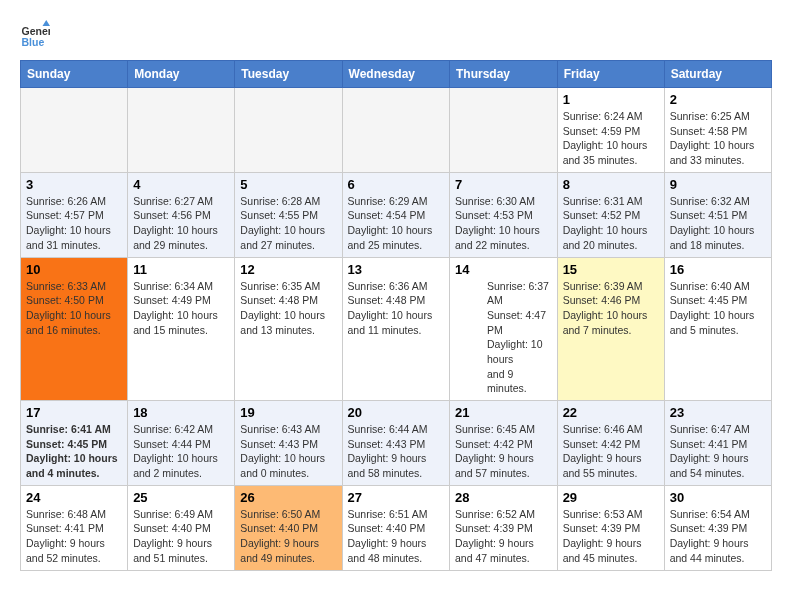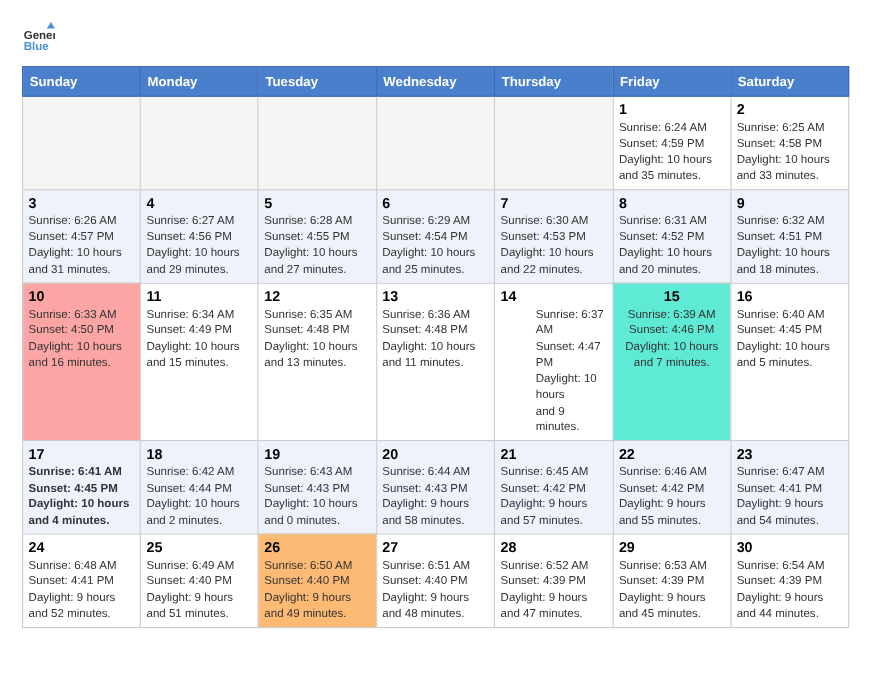--- a/index.html
+++ b/index.html
@@ -179,21 +179,21 @@
         </td>
         <td style="background: rgb(238, 242, 250);">
           <span class="day-number">9</span>
           <div class="day-info" style="white-space: pre-line;">Sunrise: 6:32 AM
 Sunset: 4:51 PM
 Daylight: 10 hours
 and 18 minutes.</div>
         </td>
       </tr>
       <tr>
-        <td style="background: #fca5a5;">
+        <td style="background: #f97316;">
           <span class="day-number">10</span>
           <div class="day-info" style="white-space: pre-line;">Sunrise: 6:33 AM
 Sunset: 4:50 PM
 Daylight: 10 hours
 and 16 minutes.</div>
         </td>
         <td style="background: rgb(255, 255, 255);">
           <span class="day-number">11</span>
           <div class="day-info" style="white-space: pre-line;">Sunrise: 6:34 AM
 Sunset: 4:49 PM
@@ -214,21 +214,21 @@
 Daylight: 10 hours
 and 11 minutes.</div>
         </td>
         <td style="background: rgb(255, 255, 255);">
           <span class="day-number">14</span>
           <div class="day-info" style="white-space: pre-line; margin-left: 32px;">Sunrise: 6:37 AM
 Sunset: 4:47 PM
 Daylight: 10 hours
 and 9 minutes.</div>
         </td>
-        <td style="background: #5eead4; text-align: center;">
+        <td style="background: #fef9c3;">
           <span class="day-number">15</span>
           <div class="day-info" style="white-space: pre-line;">Sunrise: 6:39 AM
 Sunset: 4:46 PM
 Daylight: 10 hours
 and 7 minutes.</div>
         </td>
         <td style="background: rgb(255, 255, 255);">
           <span class="day-number">16</span>
           <div class="day-info" style="white-space: pre-line;">Sunrise: 6:40 AM
 Sunset: 4:45 PM

